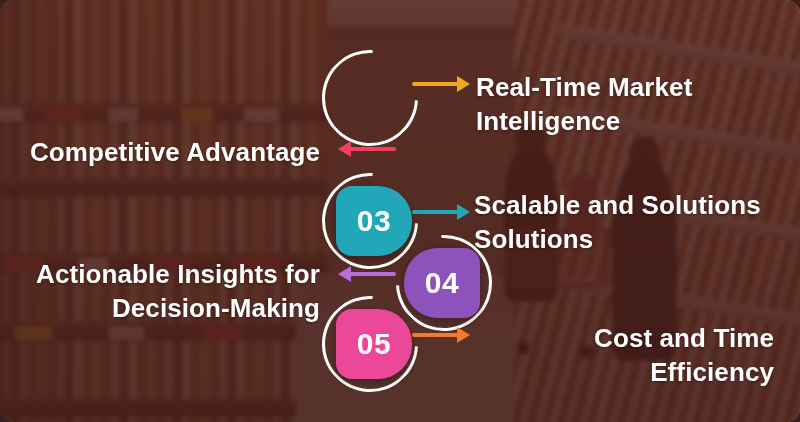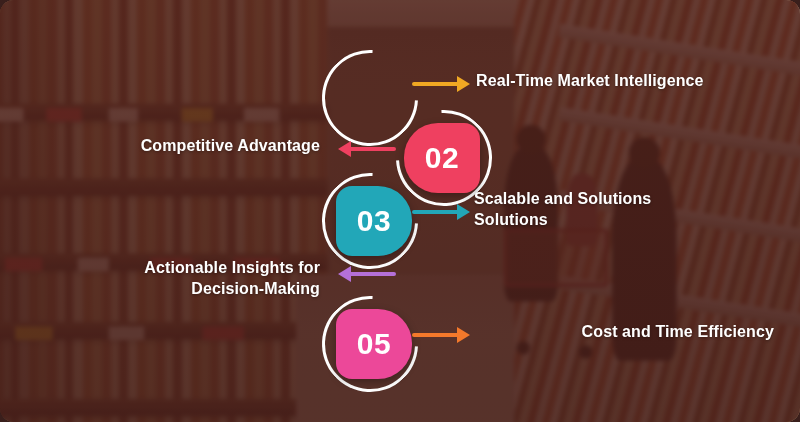--- a/index.html
+++ b/index.html
@@ -158,21 +158,21 @@
     width:0; height:0;
     border-top:8px solid transparent;
     border-bottom:8px solid transparent;
   }
   .arrow.to-right .head{ right:0; border-left-width:13px; border-left-style:solid; }
   .arrow.to-left  .head{ left:0;  border-right-width:13px; border-right-style:solid; }
 
   .label{
     position:absolute;
     color:#ffffff;
-    font-size:16px;
+    font-size:26px;
     font-weight:bold;
     line-height:1.30;
     letter-spacing:.1px;
     text-shadow:0 1px 3px rgba(0,0,0,.35);
     white-space:pre-line;
   }
   .label.right{ text-align:left; }
   .label.left { text-align:right; }
 </style>
 </head>
@@ -229,45 +229,45 @@
 
     <div class="step" style="left:322px; top:50px; width:100px; height:96px;">
       <div class="arc left-open"></div>
     </div>
     <div class="arrow to-right" style="left:412px; top:84px; width:58px;">
       <div class="shaft" style="width:48px; background:#f0a823;"></div>
       <div class="head" style="border-left-color:#f0a823;"></div>
     </div>
     <div class="label right" style="left:476px; top:71px; width:300px;">Real-Time Market Intelligence</div>
 
-    <div class="step" style="left:396px; top:110px; width:100px; height:96px;">
-      <div class="arc right-open"></div>
-      <div class="badge r-left" style="left: 8px; top: 13px; background: rgb(239, 64, 96);">
-        <span>02</span>
-      </div>
-    </div>
     <div class="arrow to-left" style="left:338px; top:149px; width:58px;">
       <div class="shaft" style="left:10px; width:48px; background:#ef4060;"></div>
       <div class="head" style="border-right-color:#ef4060;"></div>
     </div>
     <div class="label left" style="left:20px; top:136px; width:300px;text-align:right;">Competitive Advantage</div>
 
     <div class="step" style="left:322px; top:173px; width:100px; height:96px;text-decoration:underline;">
       <div class="arc left-open"></div>
       <div class="badge r-right" style="left: 14px; top: 13px; background: rgb(34, 167, 184);">
         <span>03</span>
       </div>
     </div>
     <div class="arrow to-right" style="left:412px; top:212px; width:58px;">
       <div class="shaft" style="width:48px; background:#22a7b8;"></div>
       <div class="head" style="border-left-color:#22a7b8;"></div>
     </div>
     <div class="label right" style="left:474px; top:189px; width:290px;">Scalable and Solutions
 Solutions</div>
 
+    <div class="step" style="left:396px; top:235px; width:100px; height:96px;">
+      <div class="arc right-open"></div>
+      <div class="badge r-left" style="left: 8px; top: 13px; background: rgb(142, 82, 189);">
+        <span>04</span>
+      </div>
+    </div>
     <div class="arrow to-left" style="left:338px; top:274px; width:58px;">
       <div class="shaft" style="left:10px; width:48px; background:#b470d8;"></div>
       <div class="head" style="border-right-color:#b470d8;"></div>
     </div>
     <div class="label left" style="left:20px; top:258px; width:300px;">Actionable Insights for
 Decision-Making</div>
 
     <div class="step" style="left:322px; top:296px; width:100px; height:96px;">
       <div class="arc left-open"></div>
       <div class="badge r-right" style="left: 14px; top: 13px; background: #ec4899;">

